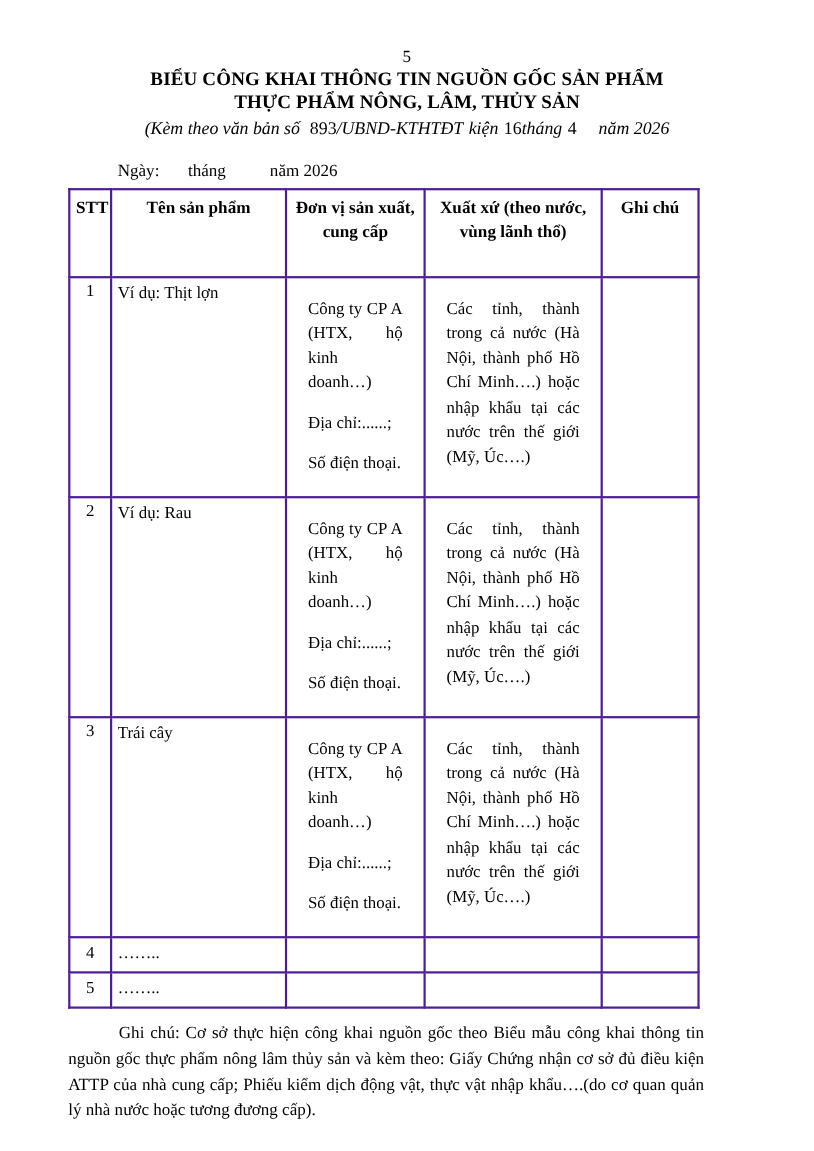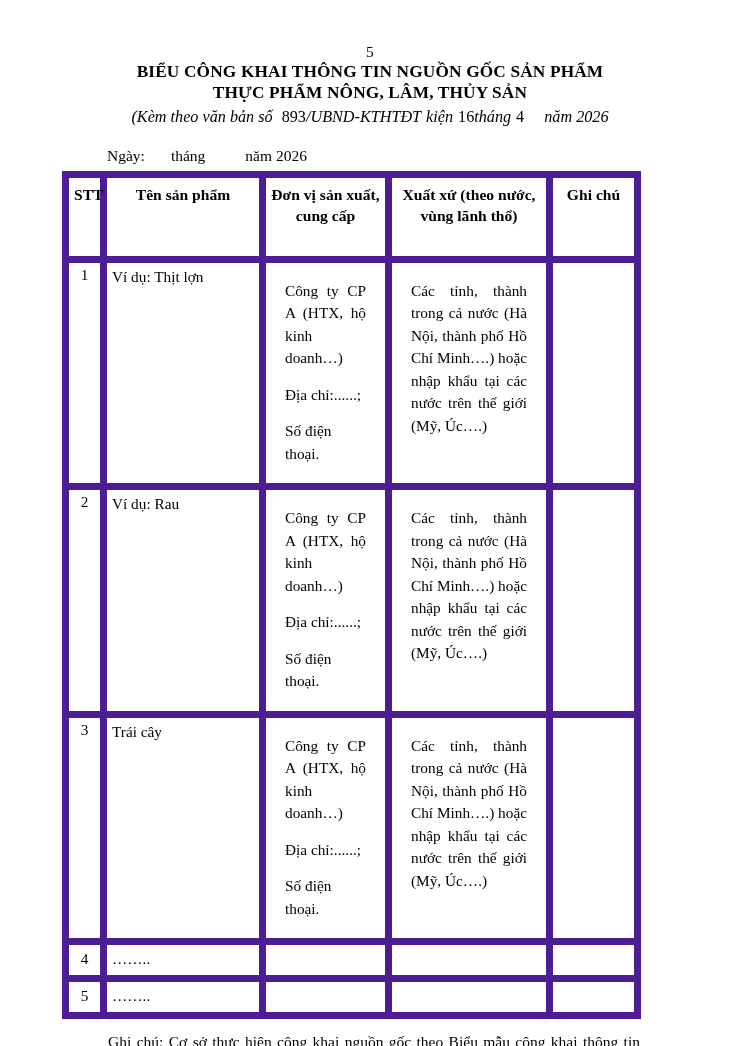--- a/index.html
+++ b/index.html
@@ -76,21 +76,21 @@
   
   table.data-table {
     margin-top: 6px;
     border-collapse: collapse;
     width: 572px;
     table-layout: fixed;
     font-size: 15.3px;
   }
   table.data-table th,
   table.data-table td {
-    border: 7px solid #4c1d95;
+    border: 2px solid #4c1d95;
     vertical-align: top;
     padding: 3px 5px 4px 5px;
   }
   table.data-table th {
     font-weight: bold;
     text-align: center;
     font-size: 15.6px;
     line-height: 21px;
     height: 68px;
     vertical-align: top;

